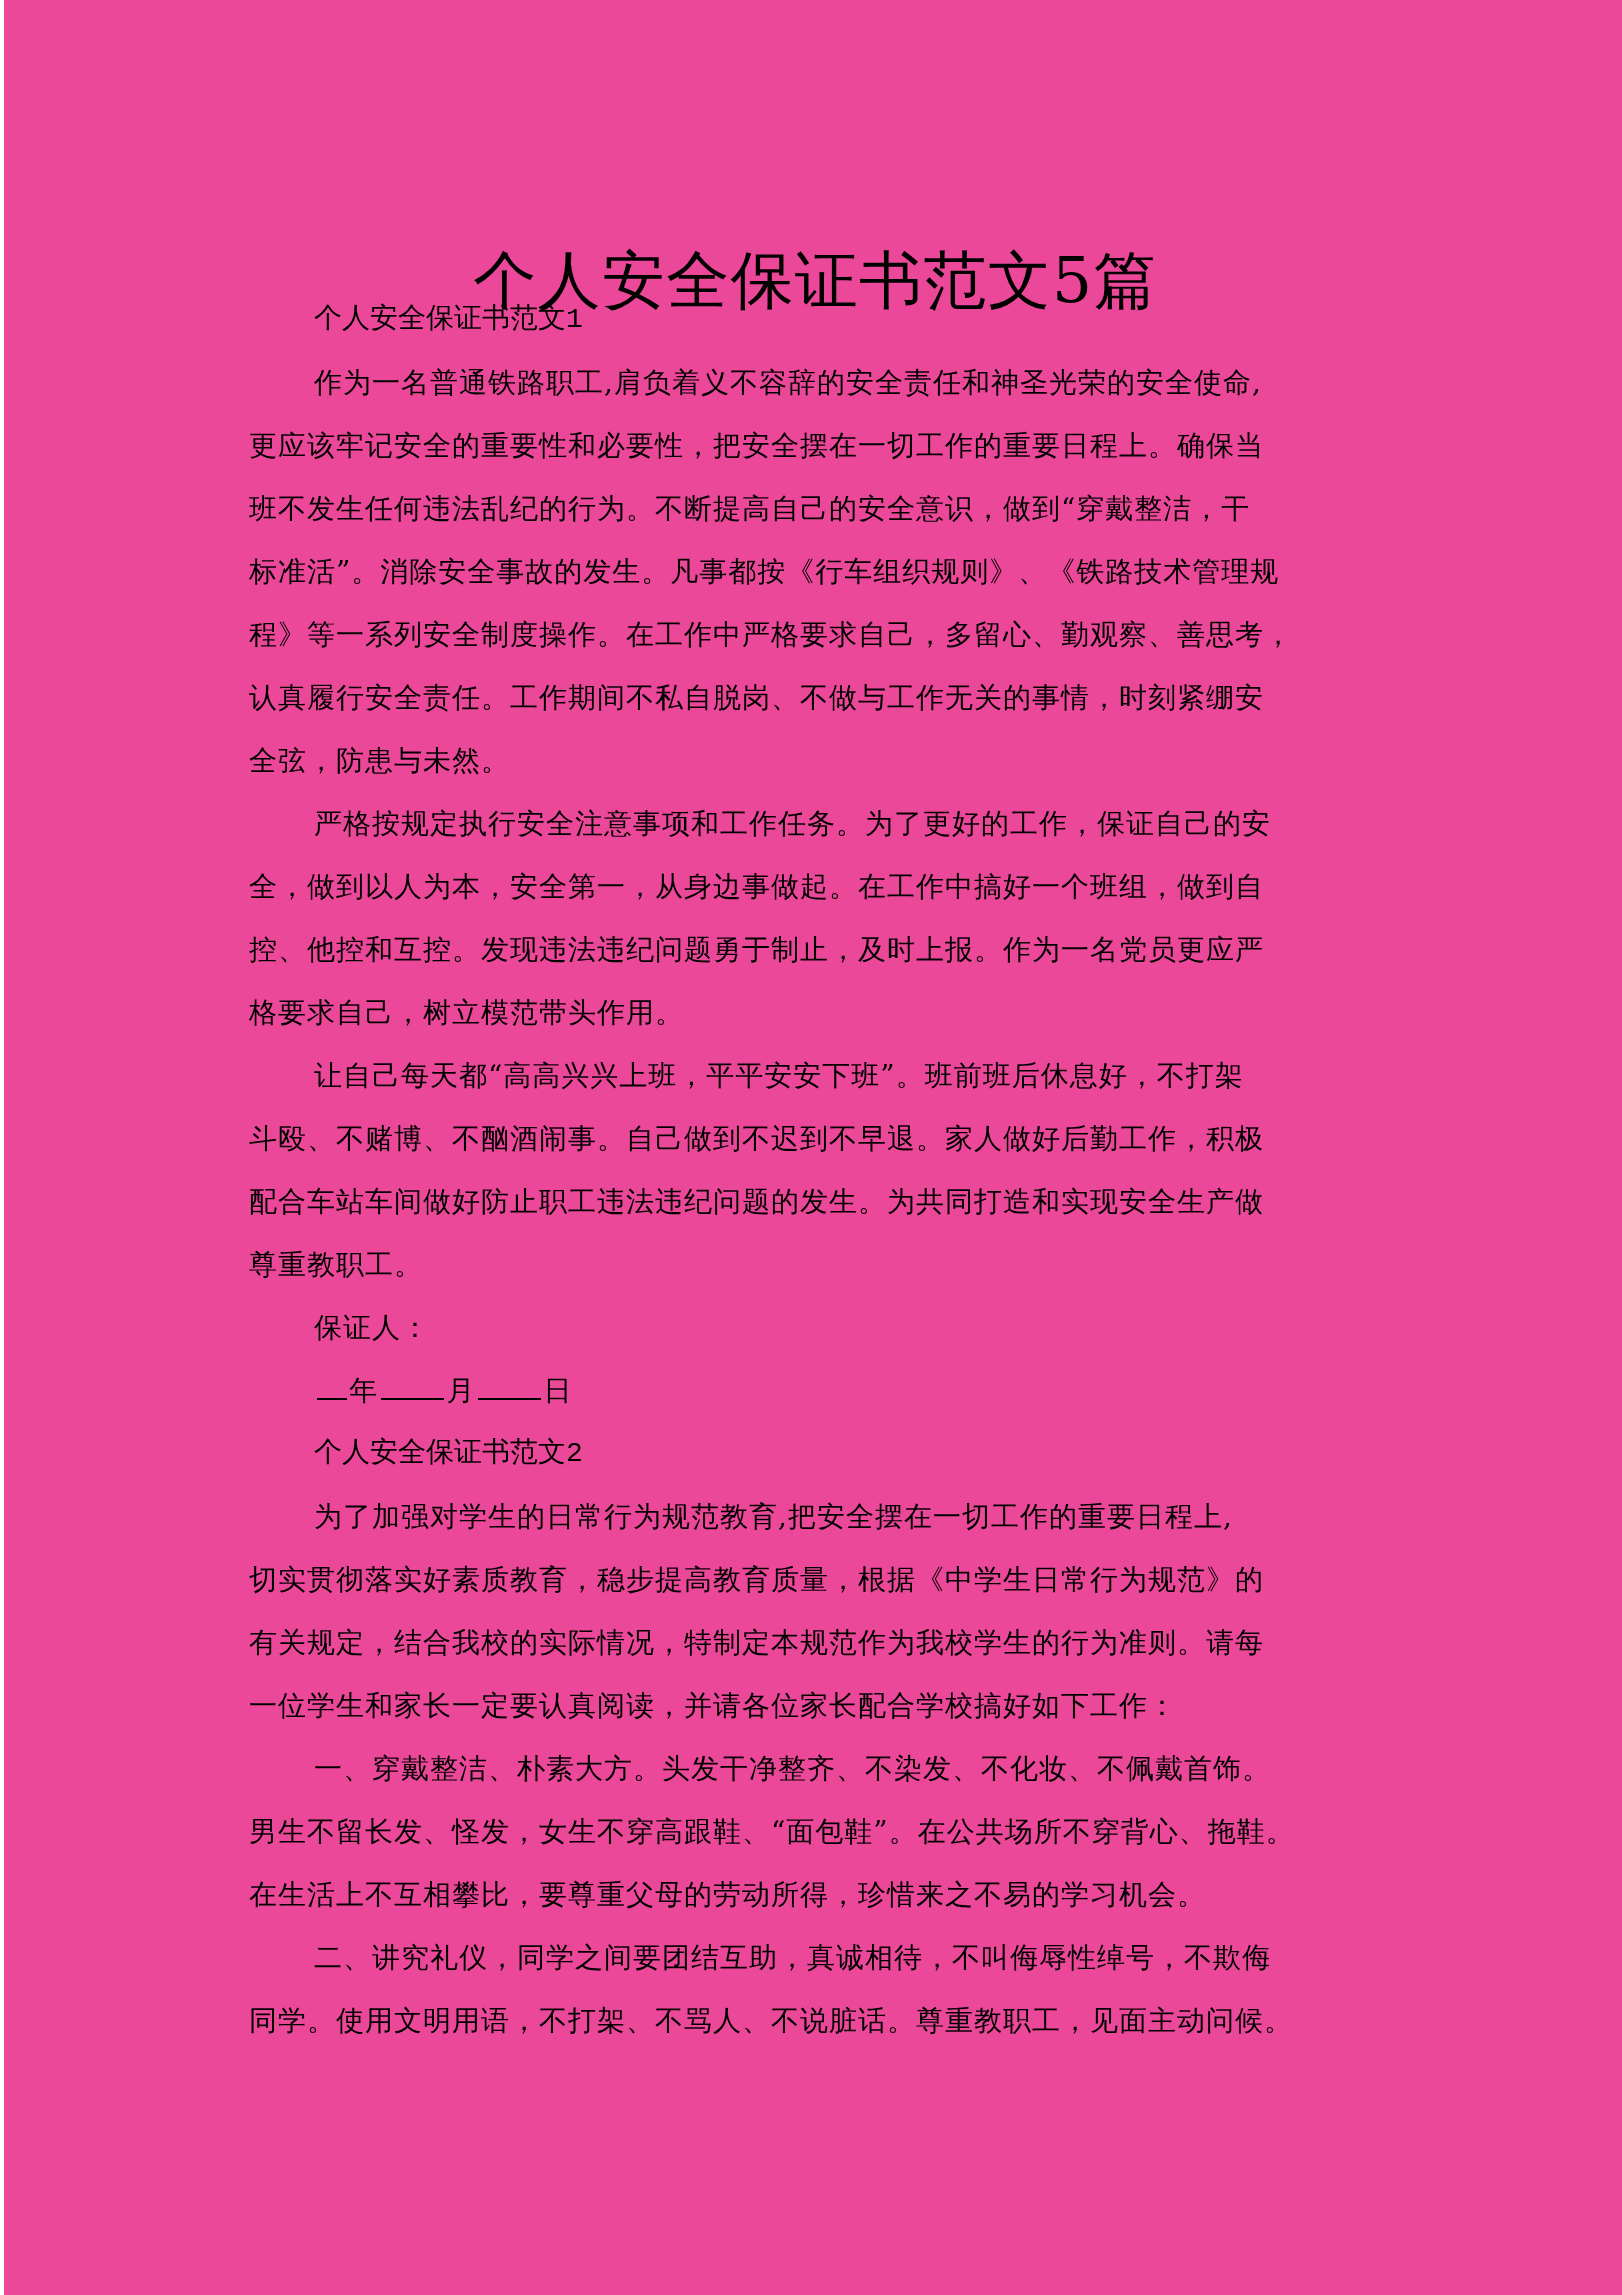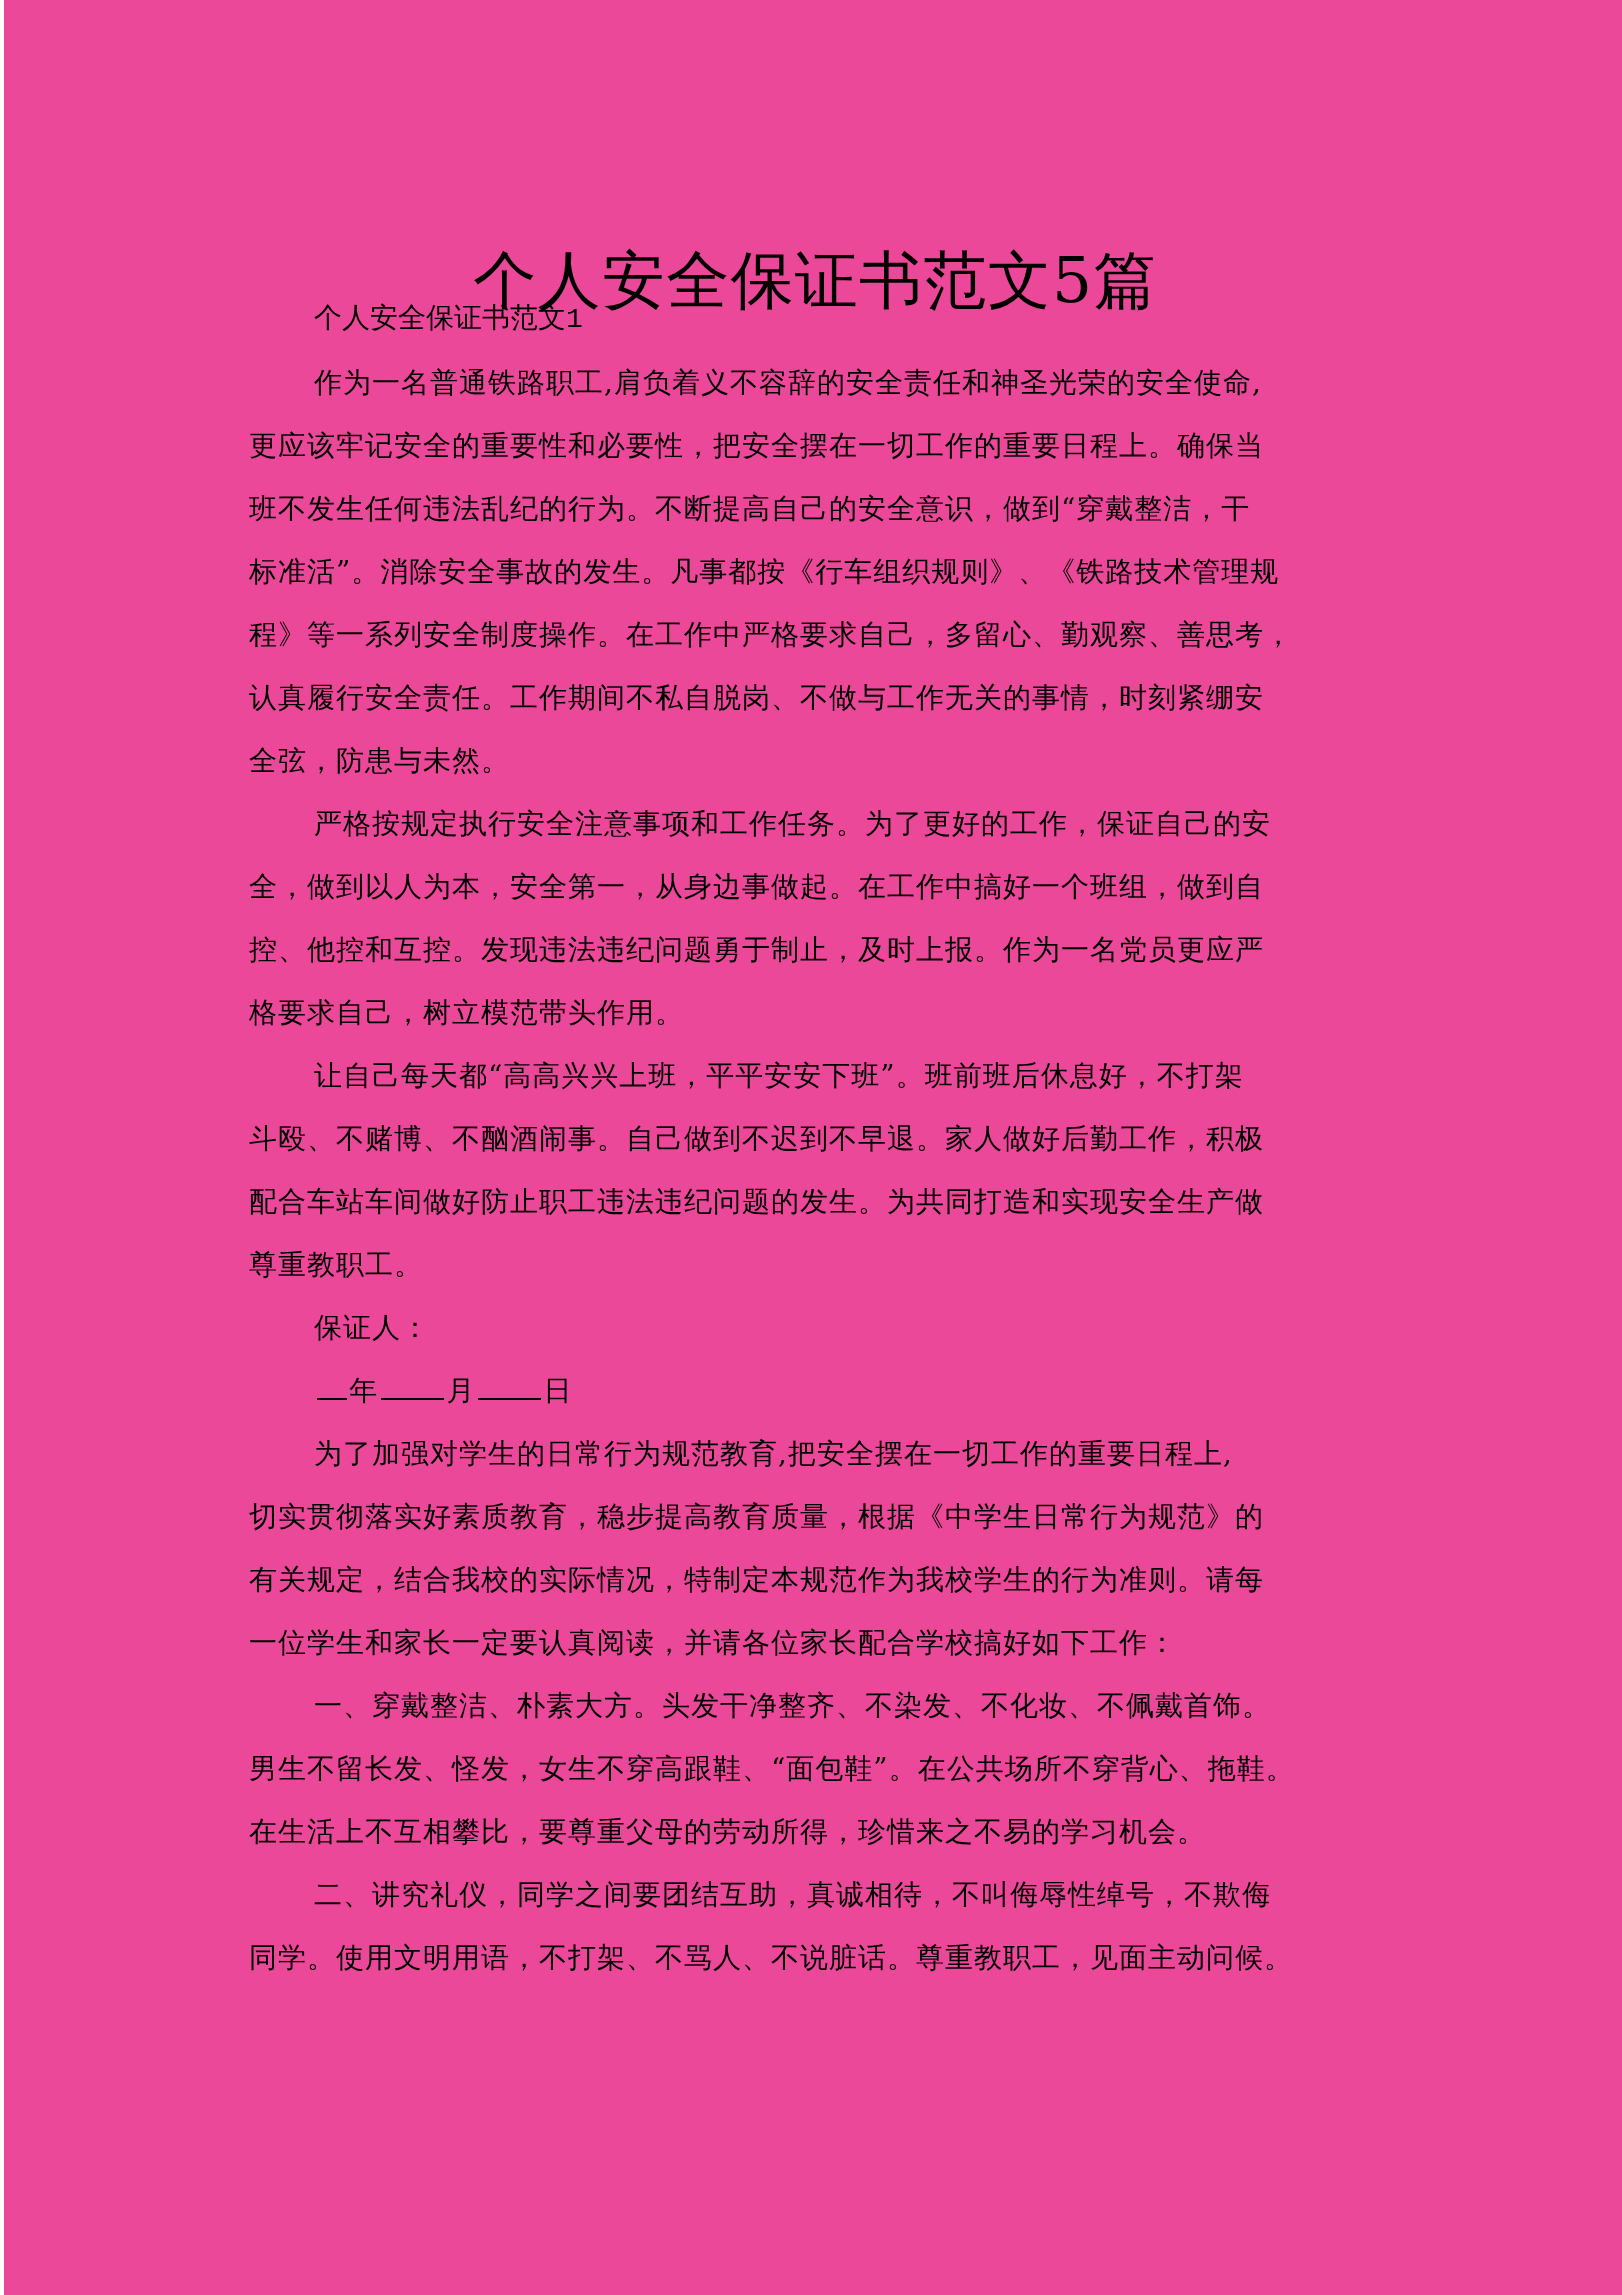--- a/index.html
+++ b/index.html
@@ -105,20 +105,21 @@
       </div>
 
       <div class="line indent">保证人：</div>
 
       <div class="line indent">
         <span class="blank short"></span><span>年</span><span class="blank long"></span><span>月</span><span class="blank long"></span><span>日</span>
       </div>
     </div>
 
     <div>
+      <div class="heading-line">个人安全保证书范文2</div>
 
       <div>
         <div class="line indent">为了加强对学生的日常行为规范教育,把安全摆在一切工作的重要日程上,</div>
         <div class="line">切实贯彻落实好素质教育，稳步提高教育质量，根据《中学生日常行为规范》的</div>
         <div class="line">有关规定，结合我校的实际情况，特制定本规范作为我校学生的行为准则。请每</div>
         <div class="line">一位学生和家长一定要认真阅读，并请各位家长配合学校搞好如下工作：</div>
       </div>
 
       <div>
         <div class="line indent">一、穿戴整洁、朴素大方。头发干净整齐、不染发、不化妆、不佩戴首饰。</div>

